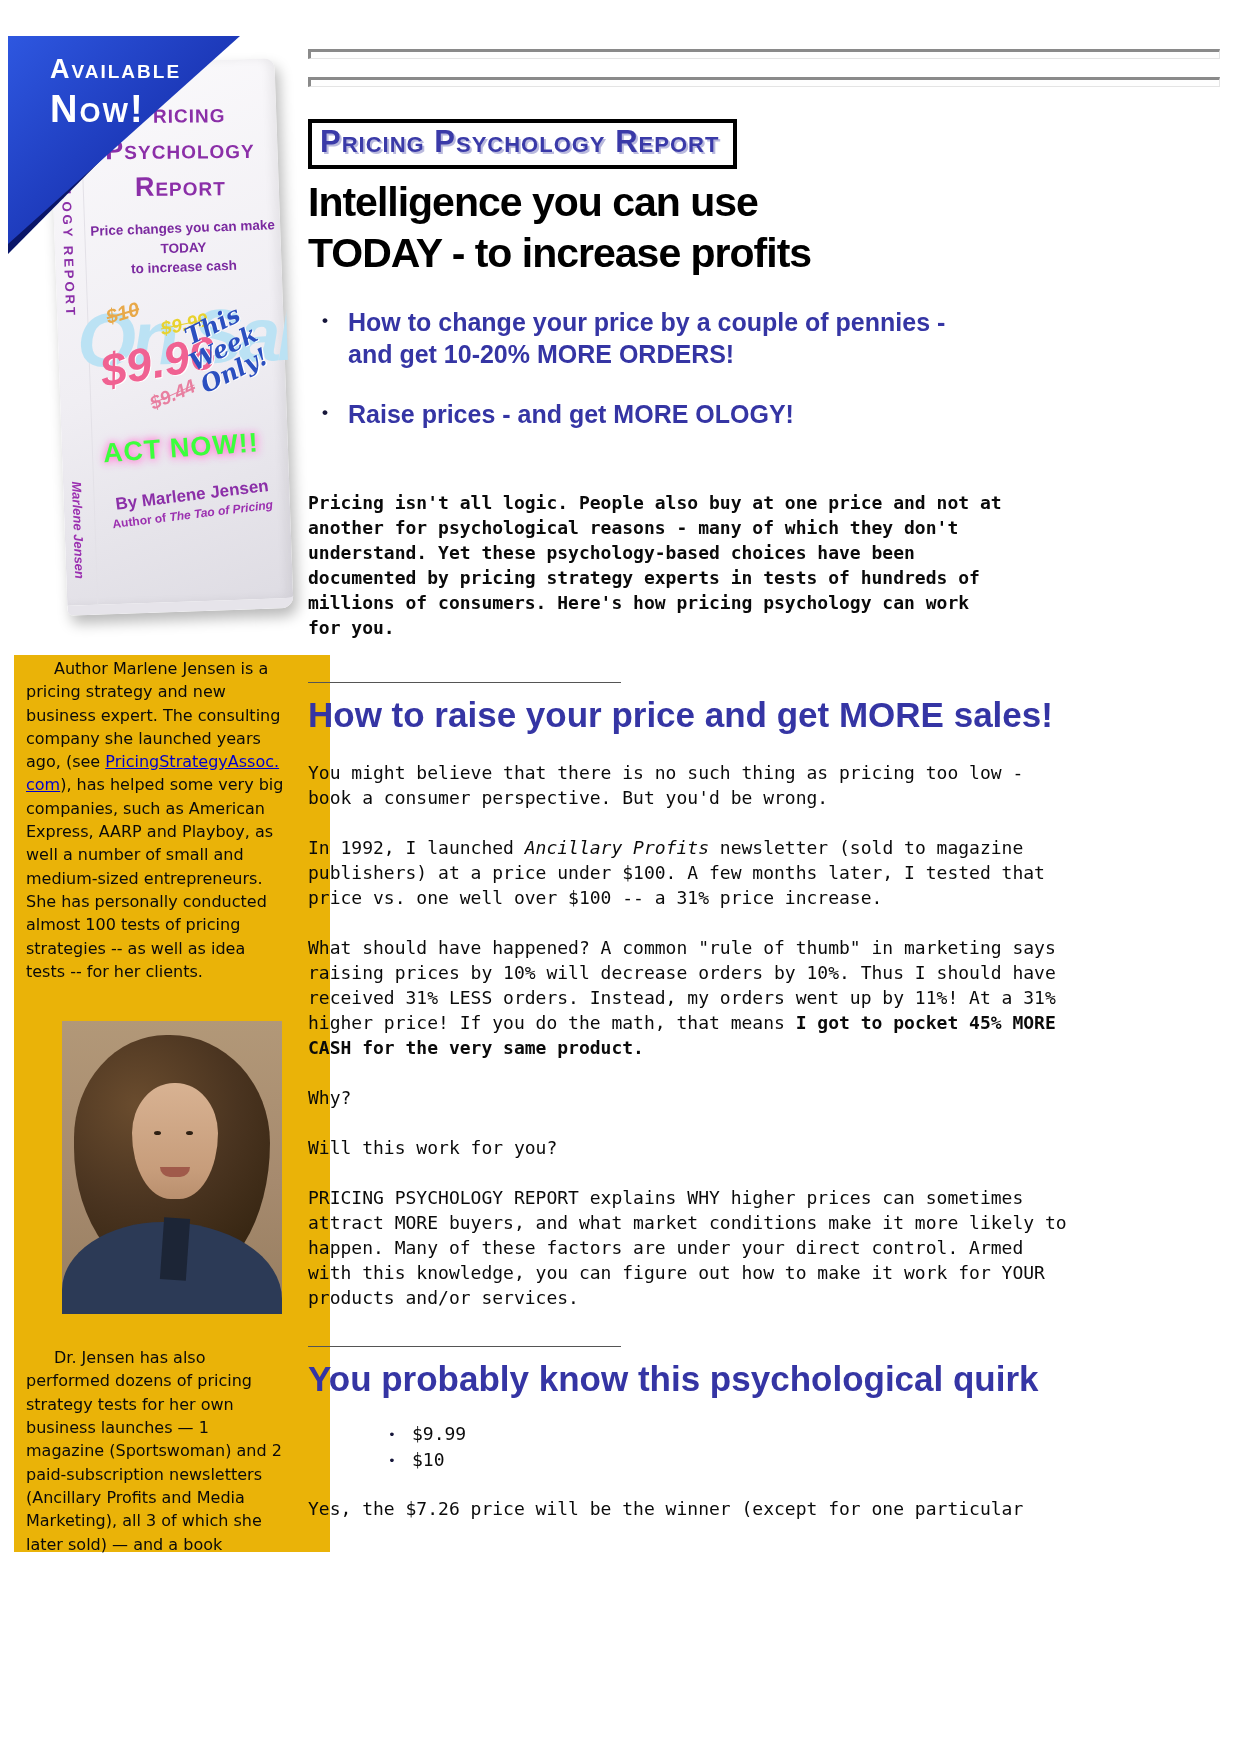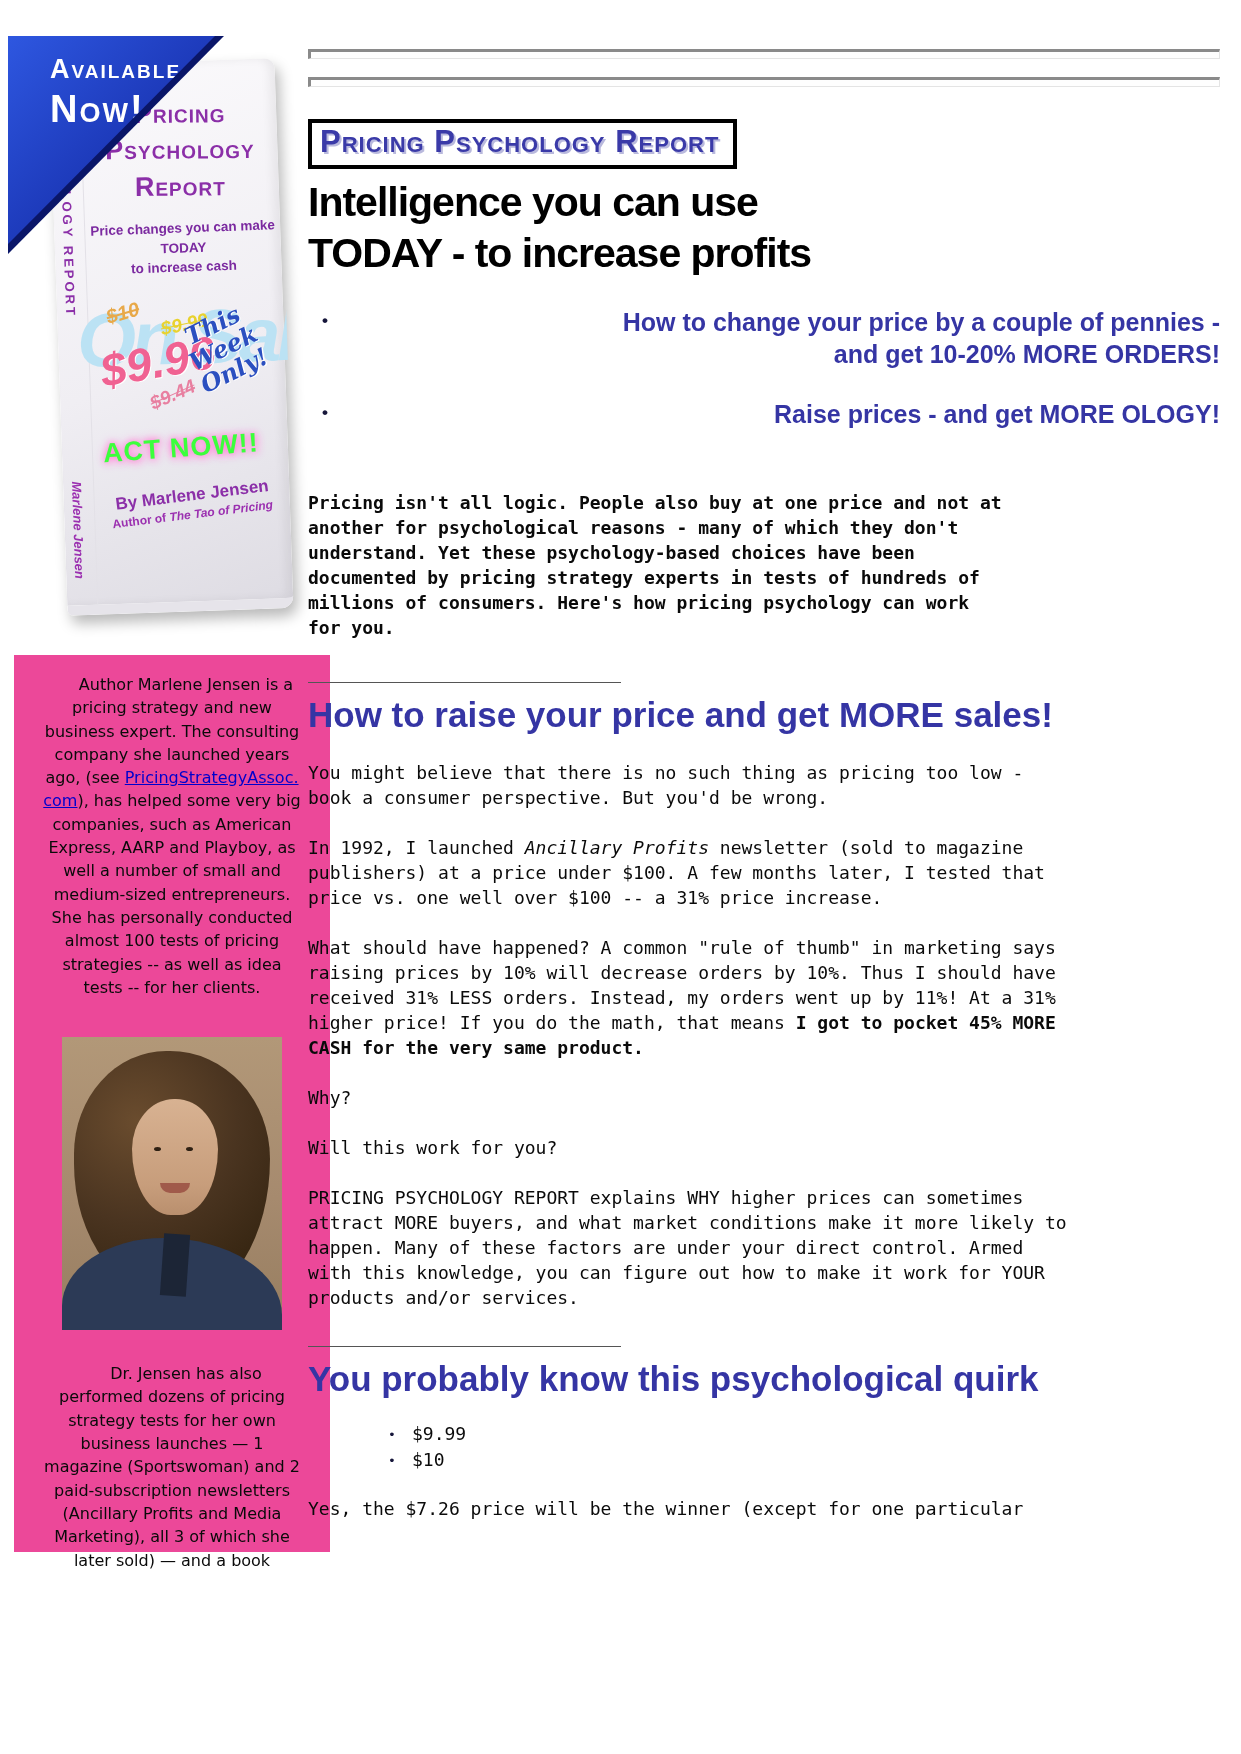--- a/index.html
+++ b/index.html
@@ -4,21 +4,21 @@
 <style>
   html,body{margin:0;padding:0;background:#fff;}
   #canvas{position:relative;width:1241px;height:1754px;background:#fff;overflow:hidden;
           font-family:"Liberation Sans",sans-serif;}
 
   
   .banner-shadow{position:absolute;left:8px;top:36px;width:216px;height:218px;
     background:#0A1668;clip-path:polygon(0 0,100% 0,0 100%);z-index:3;}
   .banner{position:absolute;left:8px;top:36px;width:207px;height:208px;
     background:linear-gradient(135deg,#2E57E0 0%,#1C38B8 55%,#0A1C86 100%);
-    clip-path:polygon(0 0,100% 0,0 100%);z-index:4;color:#fff;}
+    clip-path:polygon(0 0,100% 0,0 100%);z-index:4;color:#fff;padding-left:25px;}
   .banner .l1{position:absolute;left:42px;top:18px;font-weight:bold;font-size:27px;
     font-variant:small-caps;letter-spacing:2px;}
   .banner .l2{position:absolute;left:42px;top:52px;font-weight:bold;font-size:38px;
     font-variant:small-caps;letter-spacing:2px;}
 
   .book{position:absolute;left:58px;top:62px;width:226px;height:540px;z-index:2;
     transform:rotate(-2deg);display:flex;
     background:linear-gradient(160deg,#FBFAFC 0%,#F0EEF3 55%,#DEDCE3 100%);
     border-radius:6px 10px 12px 6px;
     box-shadow:4px 8px 14px rgba(0,0,0,.28), inset -6px 0 10px rgba(0,0,0,.06);
@@ -59,41 +59,41 @@
   .bar{height:10px;background:#FEFEFE;box-sizing:border-box;
     border:1px solid #CFCFCF;border-top:3px solid #8A8A8A;border-left:3px solid #8A8A8A;
     border-bottom:1px solid #E4E4E4;border-right:1px solid #E4E4E4;}
   .bar1{margin-top:5px;}
   .bar2{margin-top:18px;}
   .boxed-title{display:inline-block;margin-top:32px;border:4px solid #000;background:#fff;
     padding:1px 14px 5px 8px;font-variant:small-caps;font-weight:bold;font-size:31px;
     letter-spacing:1px;color:#3A3AA8;text-shadow:2px 2px 0 #B9B9DD;}
   h1{margin:8px 0 0;font-size:41px;line-height:1.25;letter-spacing:-1px;color:#000;
     white-space:pre-line;font-weight:bold;}
-  ul.hooks{list-style:none;margin:26px 0 0;padding:0 0 0 40px;text-align:right;}
+  ul.hooks{list-style:none;margin:26px 0 0;padding:0 0 0 40px;}
   ul.hooks li{position:relative;color:#3535A4;font-weight:bold;font-size:25px;line-height:1.3;
     margin-bottom:27px;white-space:pre-line;}
   ul.hooks li::before{content:"\2022";position:absolute;left:-26px;top:4px;font-size:17px;color:#16163A;}
   .mono{font-family:"DejaVu Sans Mono",monospace;font-size:18px;line-height:25px;color:#0A0A0A;
     white-space:pre-line;margin:0;}
   .intro{margin-top:60px;font-weight:bold;}
   .divider{border:0;border-top:1px solid #555;width:313px;margin:42px 0 0;}
   h2{margin:12px 0 0;font-size:35px;color:#3535A4;letter-spacing:0;font-weight:bold;}
   .para{margin-top:25px;}
   .it{font-style:italic;}
   .bd{font-weight:bold;}
   ul.prices{list-style:none;margin:22px 0 0;padding:0 0 0 104px;}
   ul.prices li{position:relative;font-family:"DejaVu Sans Mono",monospace;font-size:18px;
     line-height:25px;color:#0A0A0A;margin-bottom:1px;}
   ul.prices li::before{content:"\2022";position:absolute;left:-24px;top:1px;font-size:13px;color:#16163A;}
 
   
-  .sidebar{position:absolute;left:14px;top:655px;width:316px;height:897px;background:#ec4899;
-    box-sizing:border-box;padding:18px 12px;font-family:"DejaVu Sans",sans-serif;
-    font-size:16px;line-height:23.3px;color:#0A0A0A;text-align:center;}
+  .sidebar{position:absolute;left:14px;top:655px;width:316px;height:897px;background:#eab308;
+    box-sizing:border-box;padding:2px 12px;font-family:"DejaVu Sans",sans-serif;
+    font-size:16px;line-height:23.3px;color:#0A0A0A;}
   .sidebar p{margin:0;white-space:pre-line;text-indent:28px;}
   .sidebar a{color:#0000CC;text-decoration:underline;}
   .photo{width:220px;height:293px;margin:38px auto 0;position:relative;overflow:hidden;
     background:linear-gradient(180deg,#B29878 0%,#A68A6E 55%,#977E60 100%);}
   .hair{position:absolute;left:12px;top:14px;width:196px;height:250px;
     border-radius:48% 52% 46% 54%/42% 44% 58% 56%;
     background:radial-gradient(circle at 32% 28%,#6A4C2E 0%,#4A3420 45%,#33230F 85%);}
   .face{position:absolute;left:70px;top:62px;width:86px;height:116px;
     border-radius:50% 50% 46% 46%/44% 44% 58% 58%;
     background:linear-gradient(180deg,#D8B292 0%,#C79D7B 75%,#B98F6E 100%);}

